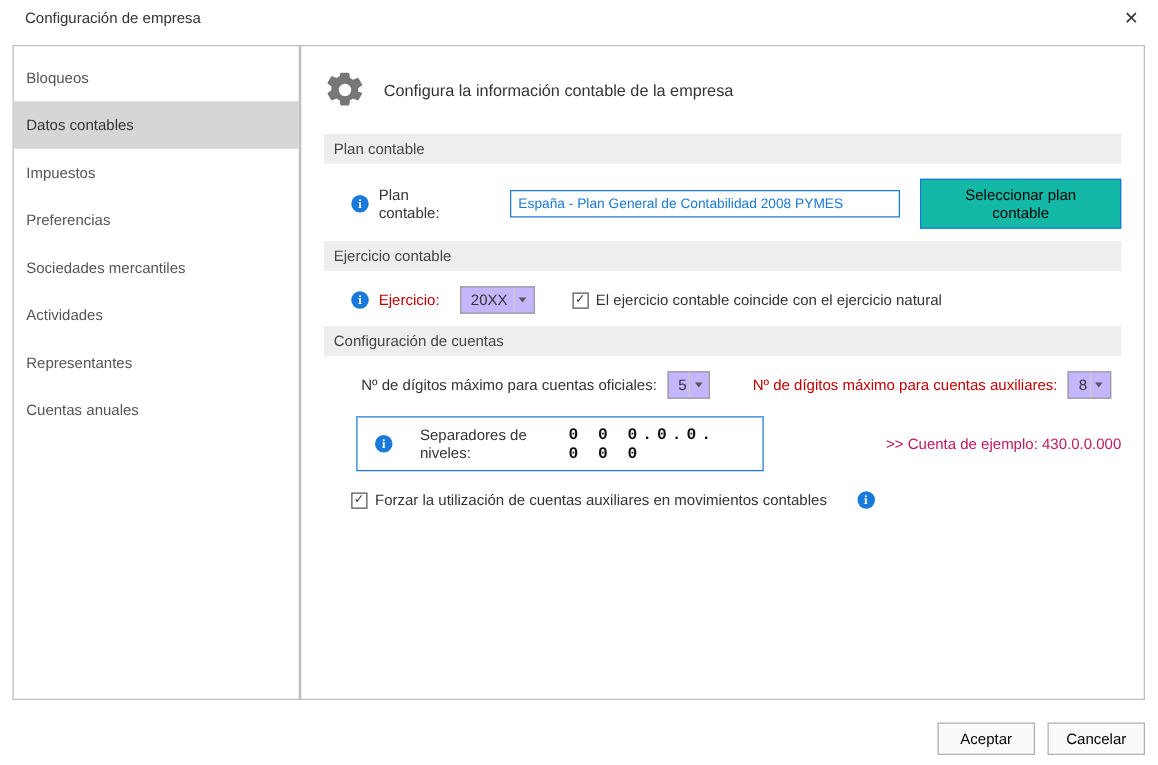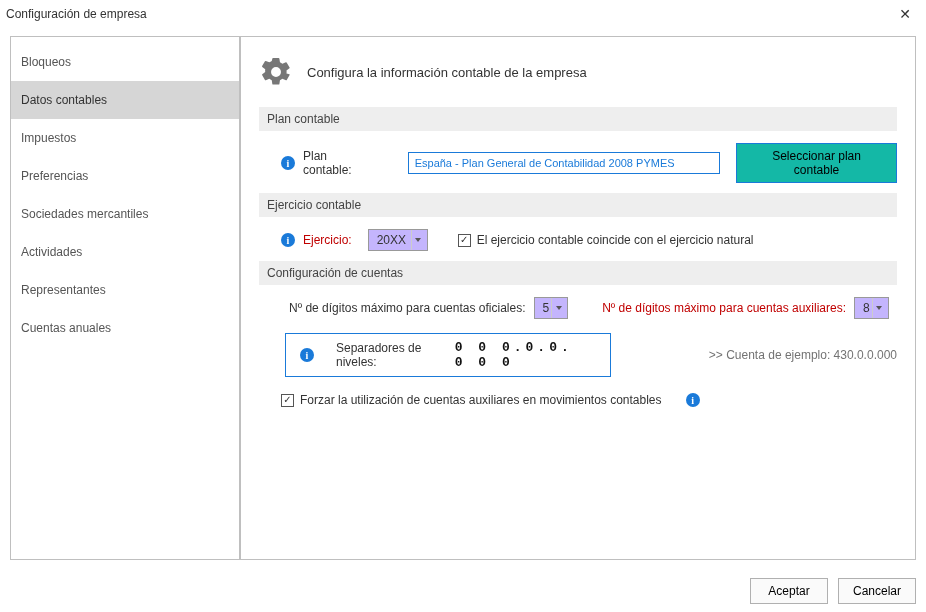--- a/index.html
+++ b/index.html
@@ -12,21 +12,21 @@
     width: 926px;
     height: 612px;
     position: relative;
     overflow: hidden;
   }
   .titlebar {
     display: flex;
     align-items: center;
     justify-content: space-between;
     height: 28px;
-    padding: 0 6px 0 6px;
+    padding: 0 6px 0 20px;
   }
   .titlebar .title { font-size: 12px; }
   .titlebar .close {
     width: 30px; height: 22px;
     display: flex; align-items: center; justify-content: center;
     cursor: pointer;
     font-size: 14px;
     font-family: Arial, sans-serif;
     color: #333;
   }
@@ -171,21 +171,21 @@
     padding: 6px 14px;
     margin-left: 4px;
   }
   .sep-digits {
     font-family: "Consolas","Courier New",monospace;
     font-weight: bold;
     font-size: 13px;
     letter-spacing: 4px;
     color: #111;
   }
-  .example { color: #737373; margin-left: 90px; white-space: nowrap; }
+  .example { color: #be185d; margin-left: 90px; white-space: nowrap; }
   .footer {
     position: absolute;
     right: 10px;
     bottom: 8px;
     display: flex;
     gap: 10px;
   }
   .footer .btn {
     min-width: 78px;
     background: #fafafa;

